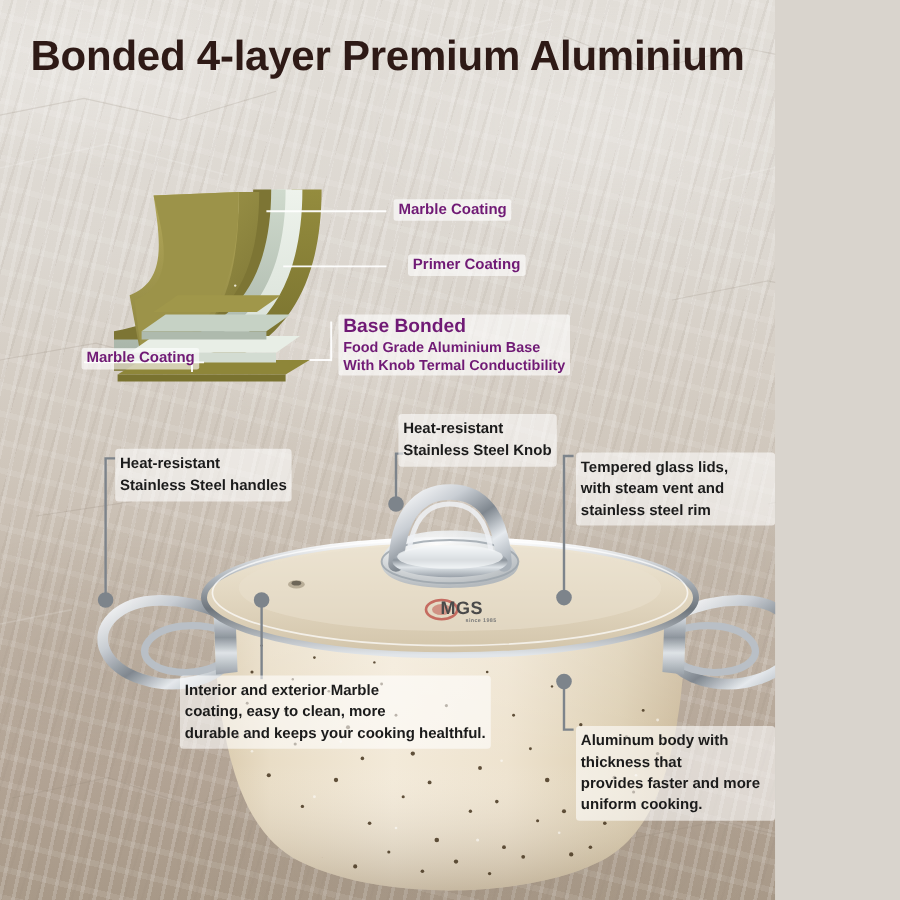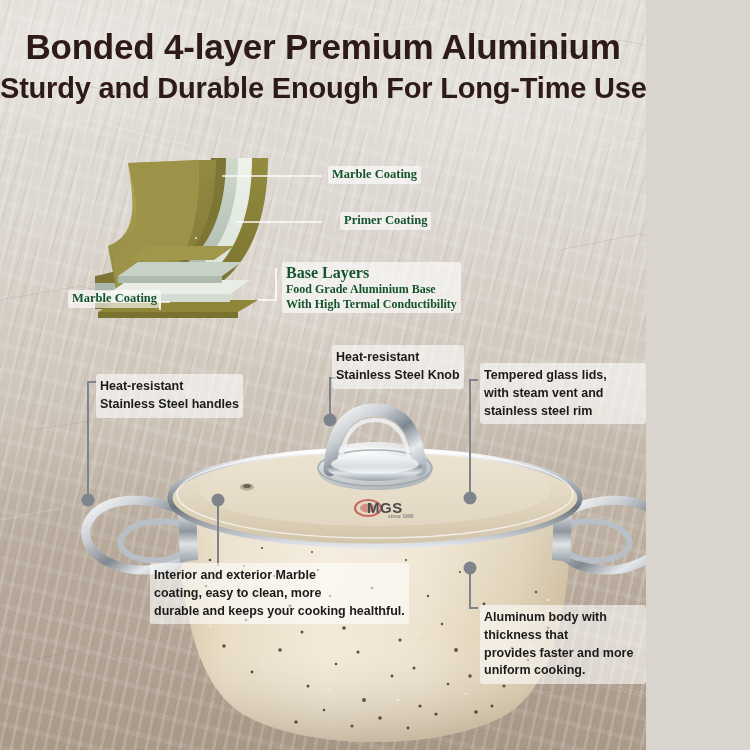--- a/index.html
+++ b/index.html
@@ -41,23 +41,23 @@
     font-size:35px;font-weight:700;color:#2e1a16;letter-spacing:-.2px;
     line-height:1.06;white-space:nowrap;
   }
   .h2{
     margin-top:8px;font-size:29px;font-weight:700;color:#2e1a16;
     letter-spacing:-.2px;line-height:1.06;white-space:nowrap;
   }
 
   
   .dlabel{
-    position:absolute;font-size:12.5px;font-weight:700;color:#14532d;
+    position:absolute;font-size:12.5px;font-weight:700;color:#701a75;
     background:rgba(255,255,255,.62);padding:1px 4px;border-radius:2px;
-    white-space:nowrap;line-height:1.25;font-family:Liberation Serif, serif;
+    white-space:nowrap;line-height:1.25;
   }
   .dlabel.block{font-weight:400;}
   .dlabel .big{display:block;font-size:16px;font-weight:700;line-height:1.2;}
   .dlabel .sm{display:block;font-size:12px;font-weight:700;line-height:1.25;}
 
   
   .callout{
     position:absolute;font-size:12.5px;font-weight:700;color:#1b1b1b;
     line-height:1.42;white-space:pre-line;
     background:rgba(255,255,255,.58);
@@ -89,21 +89,20 @@
       <path d="M0 140 L90 120 L190 146"></path>
       <path d="M300 12 L380 34 L460 16"></path>
       <path d="M600 150 L680 132 L750 154"></path>
       <path d="M0 520 L60 508"></path>
       <path d="M690 560 L750 548"></path>
     </g>
   </svg>
 
   <div class="head-wrap">
     <div class="h1">Bonded 4-layer Premium Aluminium</div>
-    <div class="h2">Sturdy and Durable Enough For Long-Time Use</div>
   </div>
 
   <svg class="layer" width="750" height="330" viewBox="0 0 750 330">
     <defs>
       <linearGradient id="goldFace" x1="0" y1="0" x2="1" y2="1">
         <stop offset="0%" stop-color="#a79c4f"></stop>
         <stop offset="55%" stop-color="#8f8740"></stop>
         <stop offset="100%" stop-color="#7b7334"></stop>
       </linearGradient>
       <linearGradient id="goldTop" x1="0" y1="0" x2="0" y2="1">
@@ -207,23 +206,23 @@
       <path d="M160 310 L160 300"></path>
       <path d="M70 302 L170 302"></path>
     </g>
   </svg>
 
   <div class="dlabel" style="left:328px;top:166px;">Marble Coating</div>
   <div class="dlabel" style="left:328px;top:212px;margin-left:12px;">Primer Coating</div>
   <div class="dlabel" style="left:68px;top:290px;">Marble Coating</div>
 
   <div class="dlabel block" style="left:282px;top:262px;">
-    <span class="big">Base Layers</span>
+    <span class="big">Base Bonded</span>
     <span class="sm">Food Grade Aluminium Base</span>
-    <span class="sm">With High Termal Conductibility</span>
+    <span class="sm">With Knob Termal Conductibility</span>
   </div>
 
   <svg class="layer" width="750" height="750" viewBox="0 0 750 750">
     <defs>
       <linearGradient id="bodyGrad" x1="0" y1="0" x2="1" y2="0">
         <stop offset="0%" stop-color="#d9c9ab"></stop>
         <stop offset="12%" stop-color="#e9ddc6"></stop>
         <stop offset="38%" stop-color="#f3ead9"></stop>
         <stop offset="62%" stop-color="#eee3cf"></stop>
         <stop offset="86%" stop-color="#ddcfb3"></stop>
@@ -428,21 +427,21 @@
       <circle cx="470" cy="498" r="6.5"></circle>
       <circle cx="218" cy="500" r="6.5"></circle>
       <circle cx="470" cy="568" r="6.5"></circle>
     </g>
   </svg>
 
   <div class="callout" style="left:96px;top:374px;">Heat-resistant
 Stainless Steel handles</div>
   <div class="callout" style="left:332px;top:345px;">Heat-resistant
 Stainless Steel Knob</div>
-  <div class="callout" style="left:480px;top:363px;">Tempered glass lids,
+  <div class="callout" style="left:480px;top:377px;">Tempered glass lids,
 with steam vent and stainless steel rim</div>
   <div class="callout" style="left:480px;top:605px;">Aluminum body with thickness that
 provides faster and more uniform cooking.</div>
   <div class="callout" style="left:150px;top:563px;">Interior and exterior Marble
 coating, easy to clean, more
 durable and keeps your cooking healthful.</div>
 
 </div>
 
 </body></html>

